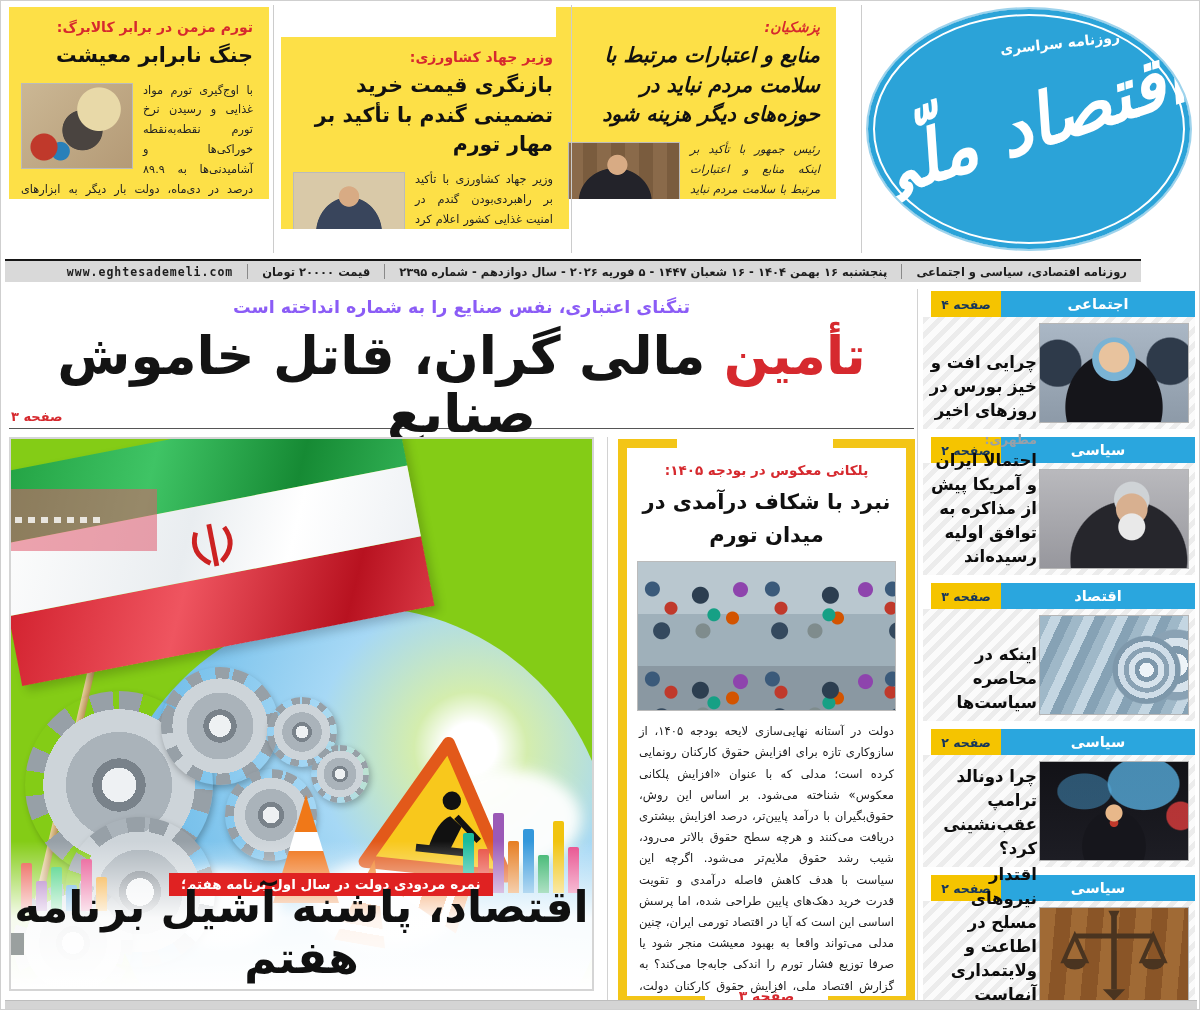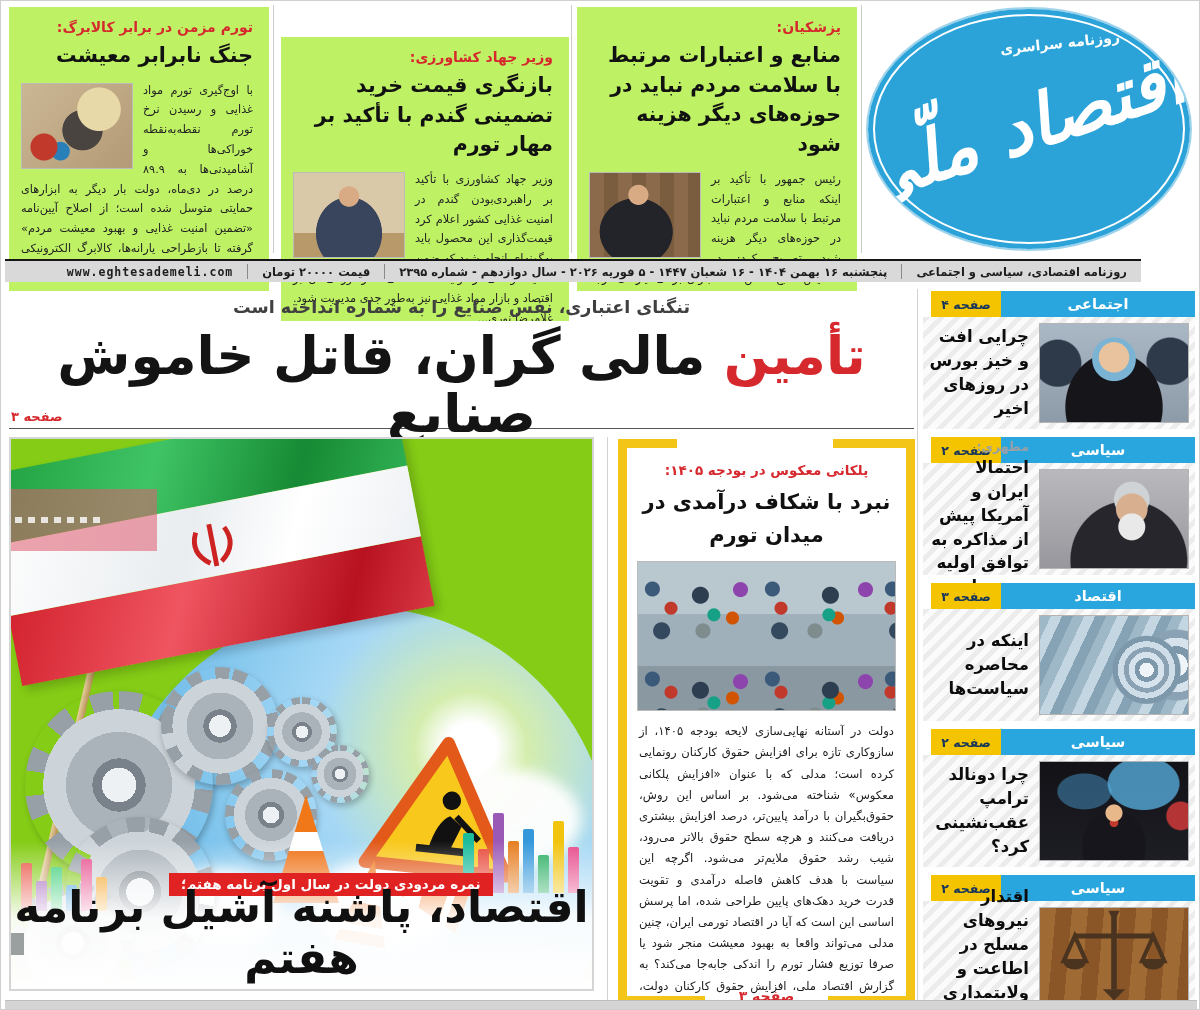--- a/index.html
+++ b/index.html
@@ -5,26 +5,26 @@
   html,body{margin:0;padding:0;background:#fff;}
   *{box-sizing:border-box;}
   .page{
     position:relative;width:1200px;height:1010px;margin:0 auto;
     background:#fff;border:1px solid #cfcfcf;overflow:hidden;
     font-family:"DejaVu Sans","Liberation Sans",sans-serif;
     direction:rtl;
   }
   
   .top-article{
-    position:absolute;top:6px;height:284px;background:#bef264;
+    position:absolute;top:6px;height:192px;background:#fde047;
     padding:10px 16px 8px 12px;overflow:hidden;
   }
   .ta1{right:932px;width:260px;right:auto;left:8px;width:260px;}
   .ta2{left:280px;width:288px;margin-top:30px;}
-  .ta3{left:576px;width:280px;}
+  .ta3{left:555px;width:280px;font-style:italic;}
   .ta-kicker{color:#d6292e;font-weight:bold;font-size:14px;text-align:right;margin:2px 0 6px;}
   .ta-title{color:#111;font-weight:bold;font-size:20.5px;line-height:1.45;text-align:right;margin:0 0 10px;}
   .ta-body{font-size:11.3px;line-height:1.75;color:#222;text-align:justify;margin:0;}
   .ta-photo{float:left;width:112px;height:86px;margin:2px 10px 4px 0;border:1px solid #bbb;position:relative;overflow:hidden;}
   .vsep{position:absolute;top:4px;height:248px;width:1px;background:#ccc;}
   .vs1{left:272px;} .vs2{left:570px;} .vs3{left:860px;}
 
   
   .ph-vendor{background:
     radial-gradient(circle at 70% 30%,#e8d9a8 0 22%,transparent 23%),
@@ -61,21 +61,21 @@
     background:#d9d9d9;border-top:2px solid #161616;
     display:flex;direction:ltr;align-items:center;font-size:11.5px;color:#1d1d1d;font-weight:bold;
   }
   .info-cell{padding:0 14px;border-left:1px solid #8a8a8a;height:15px;display:flex;align-items:center;white-space:nowrap;}
   .info-spacer{width:196px;border-left:none;}
   .info-web{font-family:"DejaVu Sans Mono","Liberation Mono",monospace;letter-spacing:1px;border-left:none;}
   .info-edition{border-left:1px solid #8a8a8a;}
 
   
   .lead{position:absolute;left:8px;top:288px;width:905px;height:140px;border-bottom:1px solid #555;}
-  .lead-overline{text-align:center;font-size:17.5px;font-weight:bold;color:#404040;margin-top:8px;}
+  .lead-overline{text-align:center;font-size:17.5px;font-weight:bold;color:#8b5cf6;margin-top:8px;}
   .lead-headline{text-align:center;font-size:53px;font-weight:bold;color:#141414;margin-top:10px;line-height:1.1;letter-spacing:-1px;}
   .lead-headline .accent{color:#d6292e;}
   .lead-page{position:absolute;bottom:4px;left:2px;color:#d6292e;font-weight:bold;font-size:13px;}
 
   .vline-a{position:absolute;left:606px;top:436px;height:568px;width:1px;background:#d2d2d2;}
   .vline-b{position:absolute;left:916px;top:288px;height:716px;width:1px;background:#d2d2d2;}
 
   
   .photo-box{position:absolute;left:8px;top:436px;width:585px;height:554px;border:2px solid #d5d5d5;background:#84cc16;overflow:hidden;}
   .sky-circle{position:absolute;left:96px;top:168px;width:505px;height:505px;border-radius:50%;
@@ -145,21 +145,21 @@
     background-size:120px 90px,110px 84px,130px 95px,115px 88px,125px 92px,105px 80px,118px 86px,112px 84px,100% 100%;}
   .mid-body{font-size:11.6px;line-height:1.83;color:#1c1c1c;text-align:justify;margin:10px 2px 0;}
   .mid-page{position:absolute;bottom:-8px;left:0;right:0;text-align:center;color:#d6292e;font-weight:bold;font-size:14px;}
 
   
   .sidebar{position:absolute;left:922px;top:290px;width:272px;display:flex;flex-direction:column;gap:8px;}
   .card{background:#fff;}
   .card-head{display:flex;direction:ltr;height:26px;padding-left:8px;}
   .card-chip{width:70px;background:#f5c400;color:#15355c;font-weight:bold;font-size:12.5px;display:flex;align-items:center;justify-content:center;}
   .card-sec{flex:1;background:#2aa6de;color:#fff;font-weight:bold;font-size:14.5px;display:flex;align-items:center;justify-content:center;}
-  .card-content{height:112px;padding:6px;display:flex;direction:ltr;gap:8px;align-items:center;
+  .card-content{height:112px;padding:6px;display:flex;direction:ltr;align-items:flex-end;
     background:repeating-linear-gradient(135deg,#ececec 0 5px,#fbfbfb 5px 11px);}
   .card-text{flex:1;direction:rtl;text-align:right;padding-right:2px;}
   .card-kicker{color:#98a0a8;font-weight:bold;font-size:12.5px;margin-bottom:2px;}
   .card-kicker:empty{display:none;}
   .card-title{color:#0d0d0d;font-weight:bold;font-size:16.5px;line-height:1.45;}
   .card-photo{width:150px;height:100px;border:1px solid #b5b5b5;position:relative;overflow:hidden;flex:none;}
 
   .ph-femalemp{background:
      radial-gradient(circle at 50% 34%,#e8c39e 0 15%,transparent 16%),
      radial-gradient(circle at 50% 36%,#7ab3d4 0 22%,transparent 23%),

